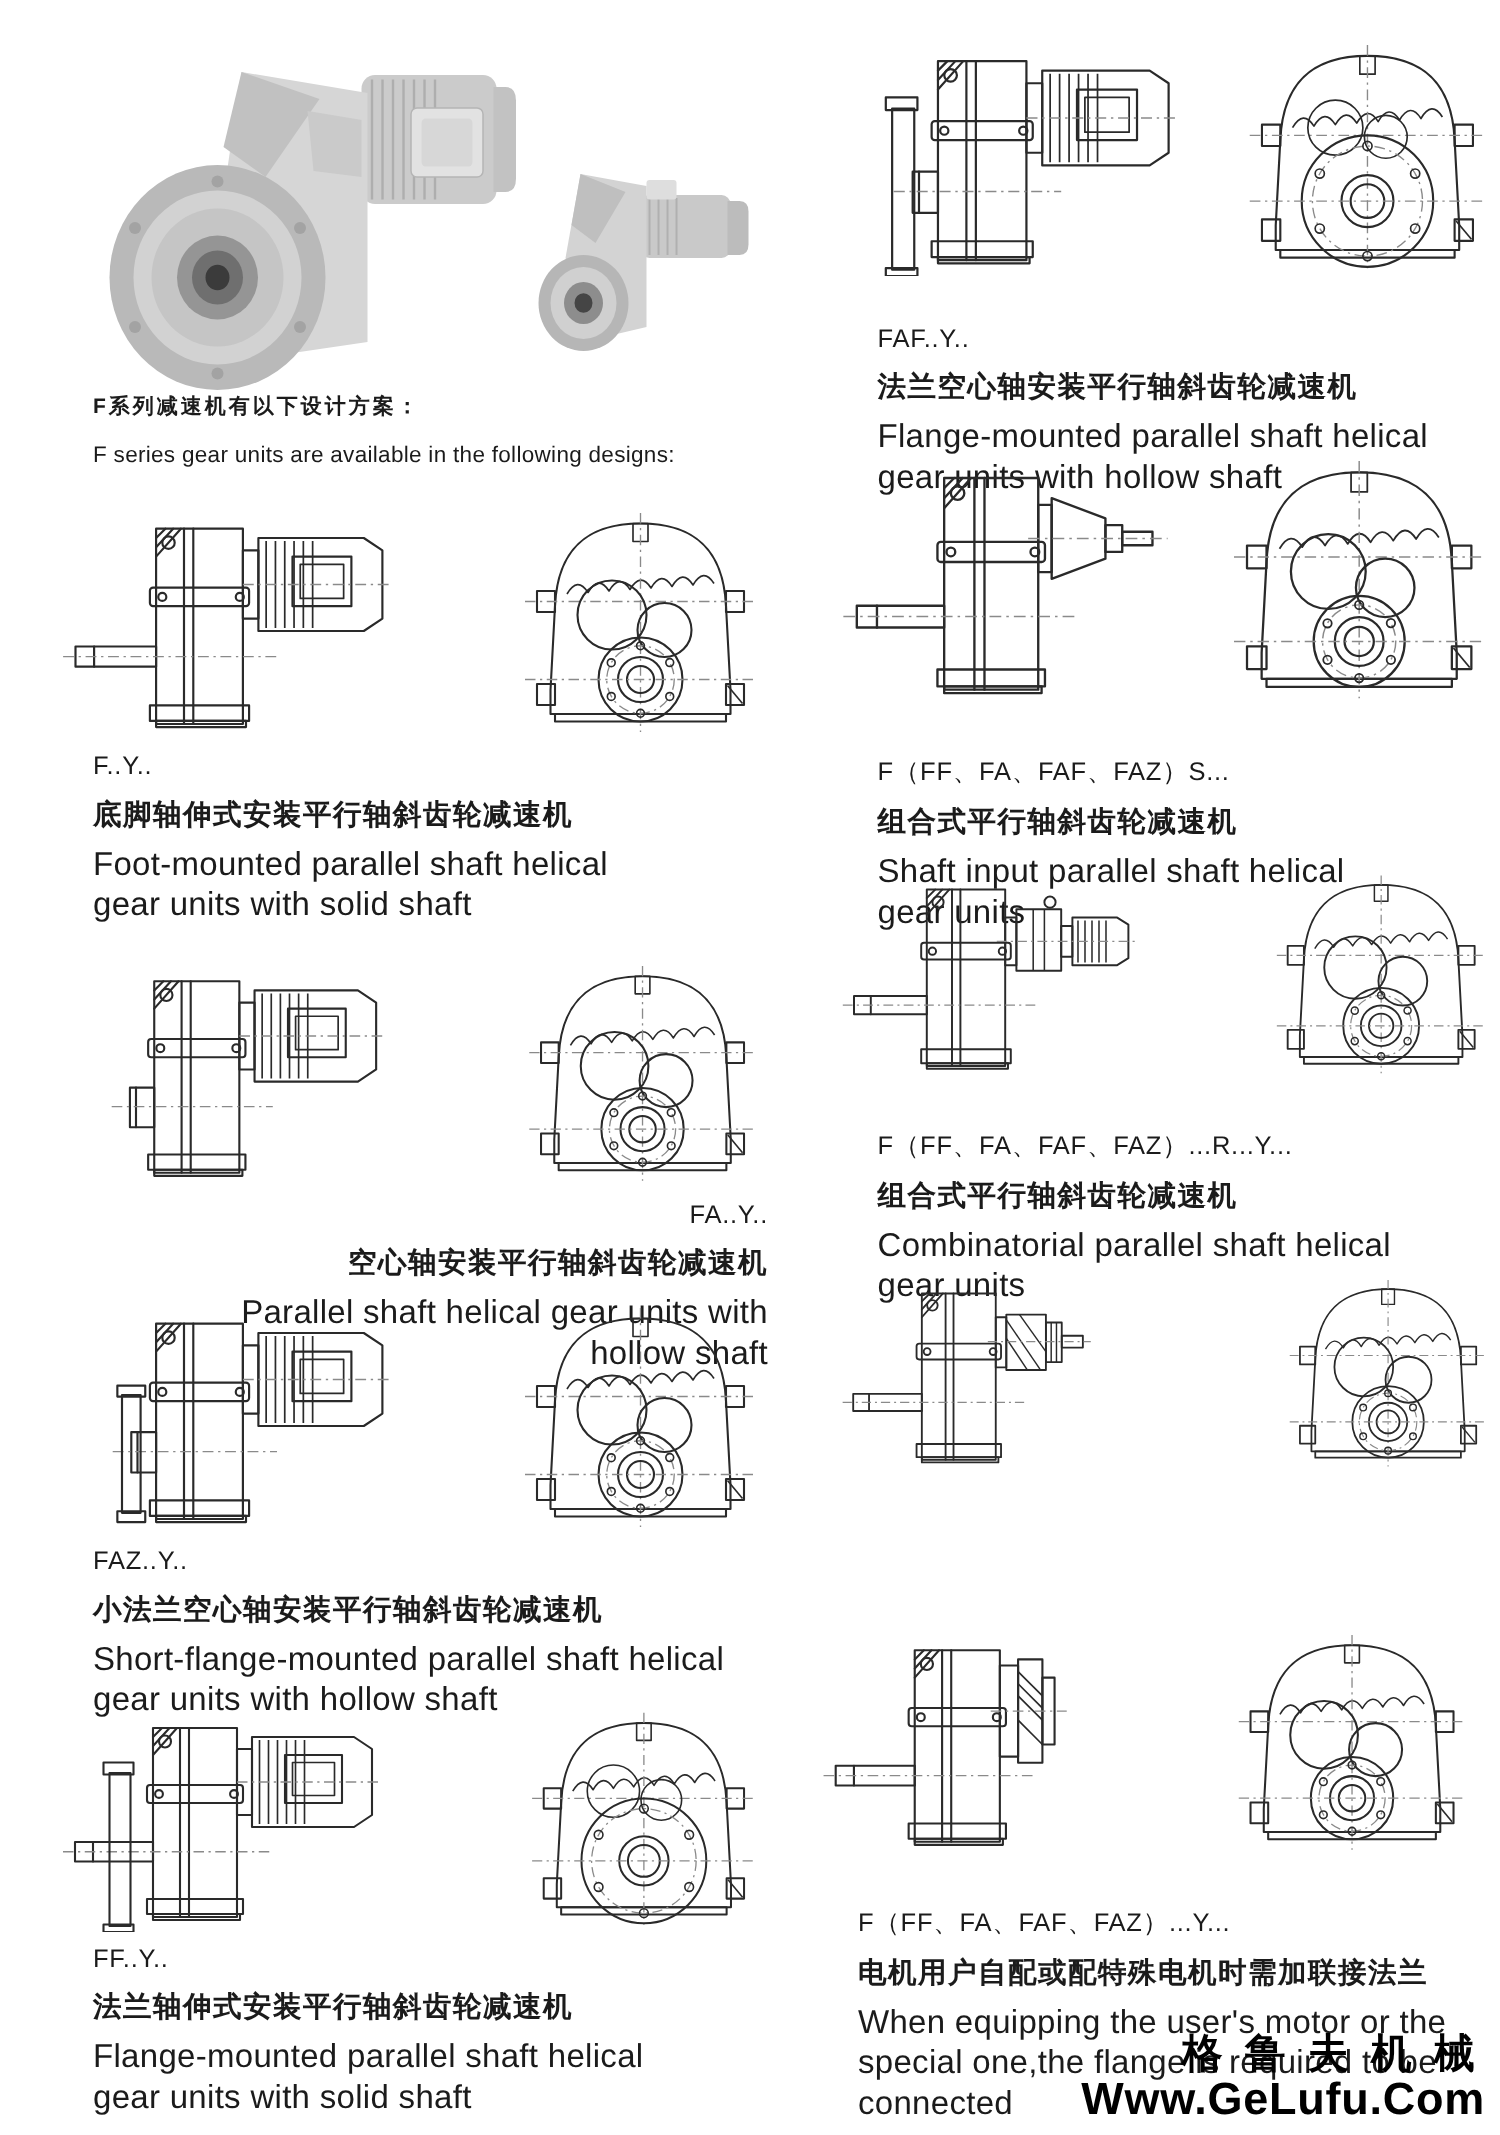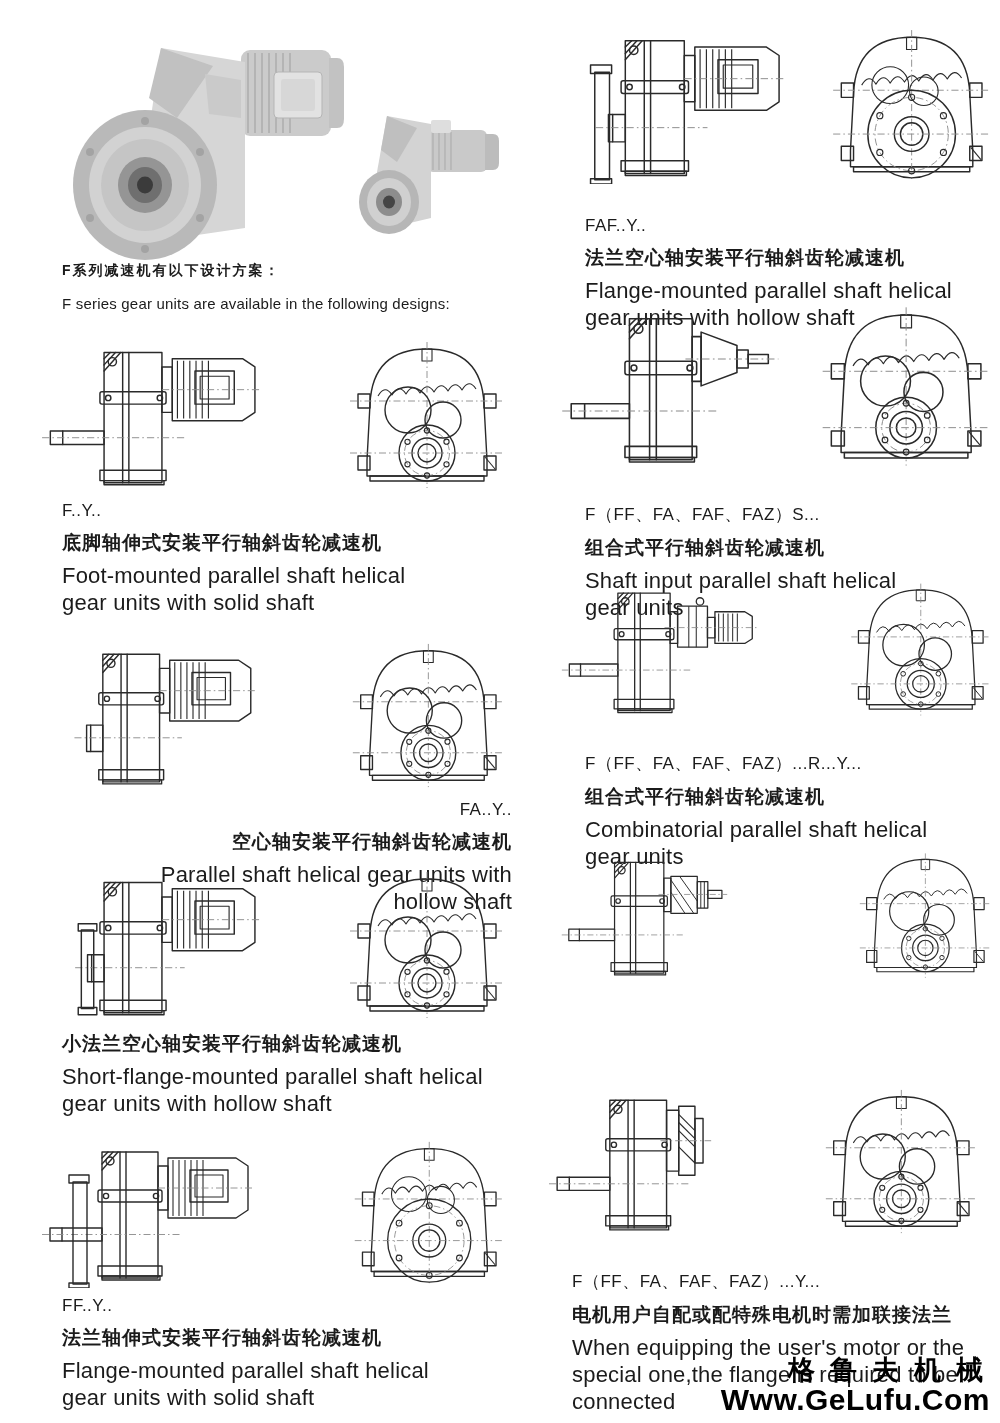--- a/index.html
+++ b/index.html
@@ -284,20 +284,21 @@
           <circle class="lnf" cx="85.0" cy="137.5" r="2.6"></circle>
           <circle class="lnf" cx="65.5" cy="126.3" r="2.6"></circle>
           <circle class="lnf" cx="65.5" cy="103.8" r="2.6"></circle>
           <circle class="lnf" cx="85.0" cy="92.5" r="2.6"></circle>
           <circle class="lnf" cx="104.5" cy="103.7" r="2.6"></circle>
           <circle class="lnf" cx="104.5" cy="126.3" r="2.6"></circle>
           <line class="cl" x1="8" y1="115" x2="162" y2="115"></line>
         </svg>
       </div>
     <div class="caption">
+      <div class="code">FAZ..Y..</div>
       <div class="zh">小法兰空心轴安装平行轴斜齿轮减速机</div>
       <div class="en">Short-flange-mounted parallel shaft helical
 gear units with hollow shaft</div>
     </div>
   </div>
 
   <div class="section left sec-l4">
     <div class="drawing">
         <svg class="side" viewBox="0 0 220 150">
           <rect class="ln" x="62" y="14" width="56" height="126" rx="0"></rect>

